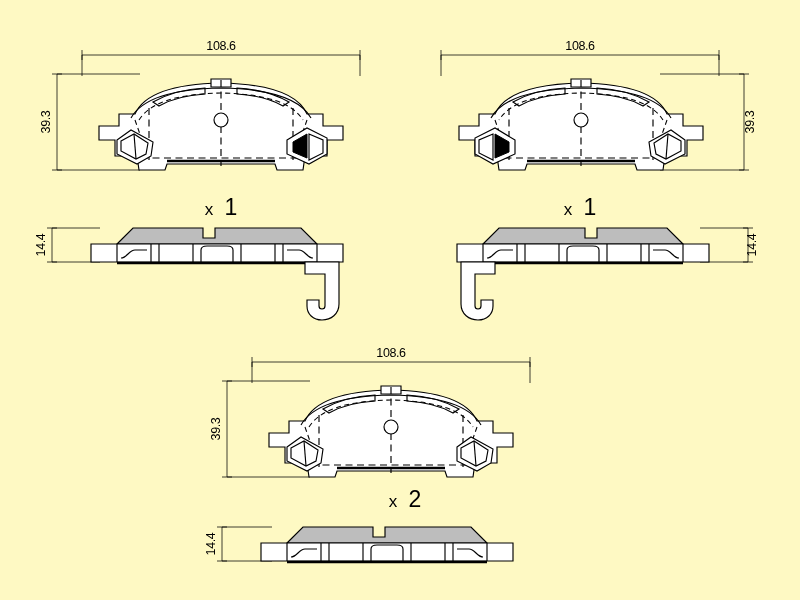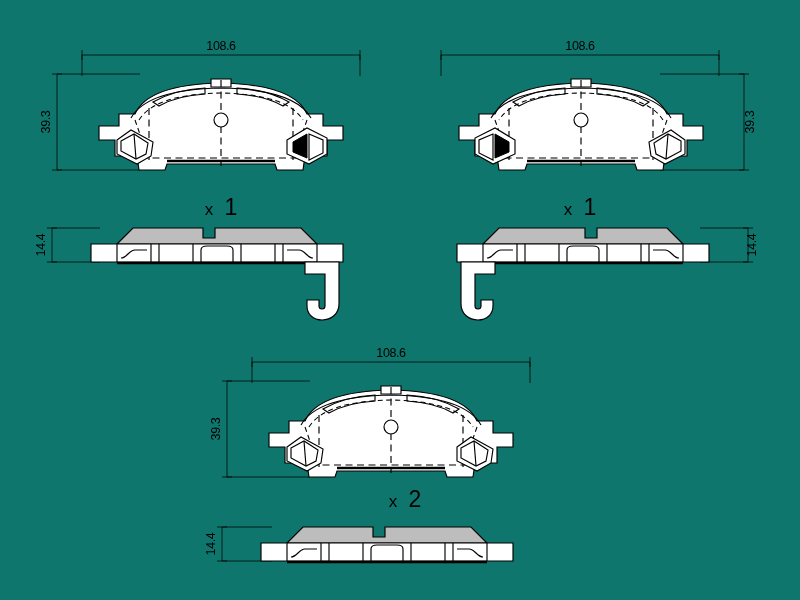--- a/index.html
+++ b/index.html
@@ -14,21 +14,21 @@
     font-family: "Liberation Sans", sans-serif;
     overflow: hidden;
     position: relative;
   }
   #sheet {
     position: absolute;
     left: 0;
     top: 0;
     width: 800px;
     height: 600px;
-    background: #0f766e;
+    background: #fef9c3;
   }
   svg.drawing {
     display: block;
     width: 800px;
     height: 600px;
   }
   .ln {
     stroke: #000000;
     fill: none;
     stroke-width: 1.15;

